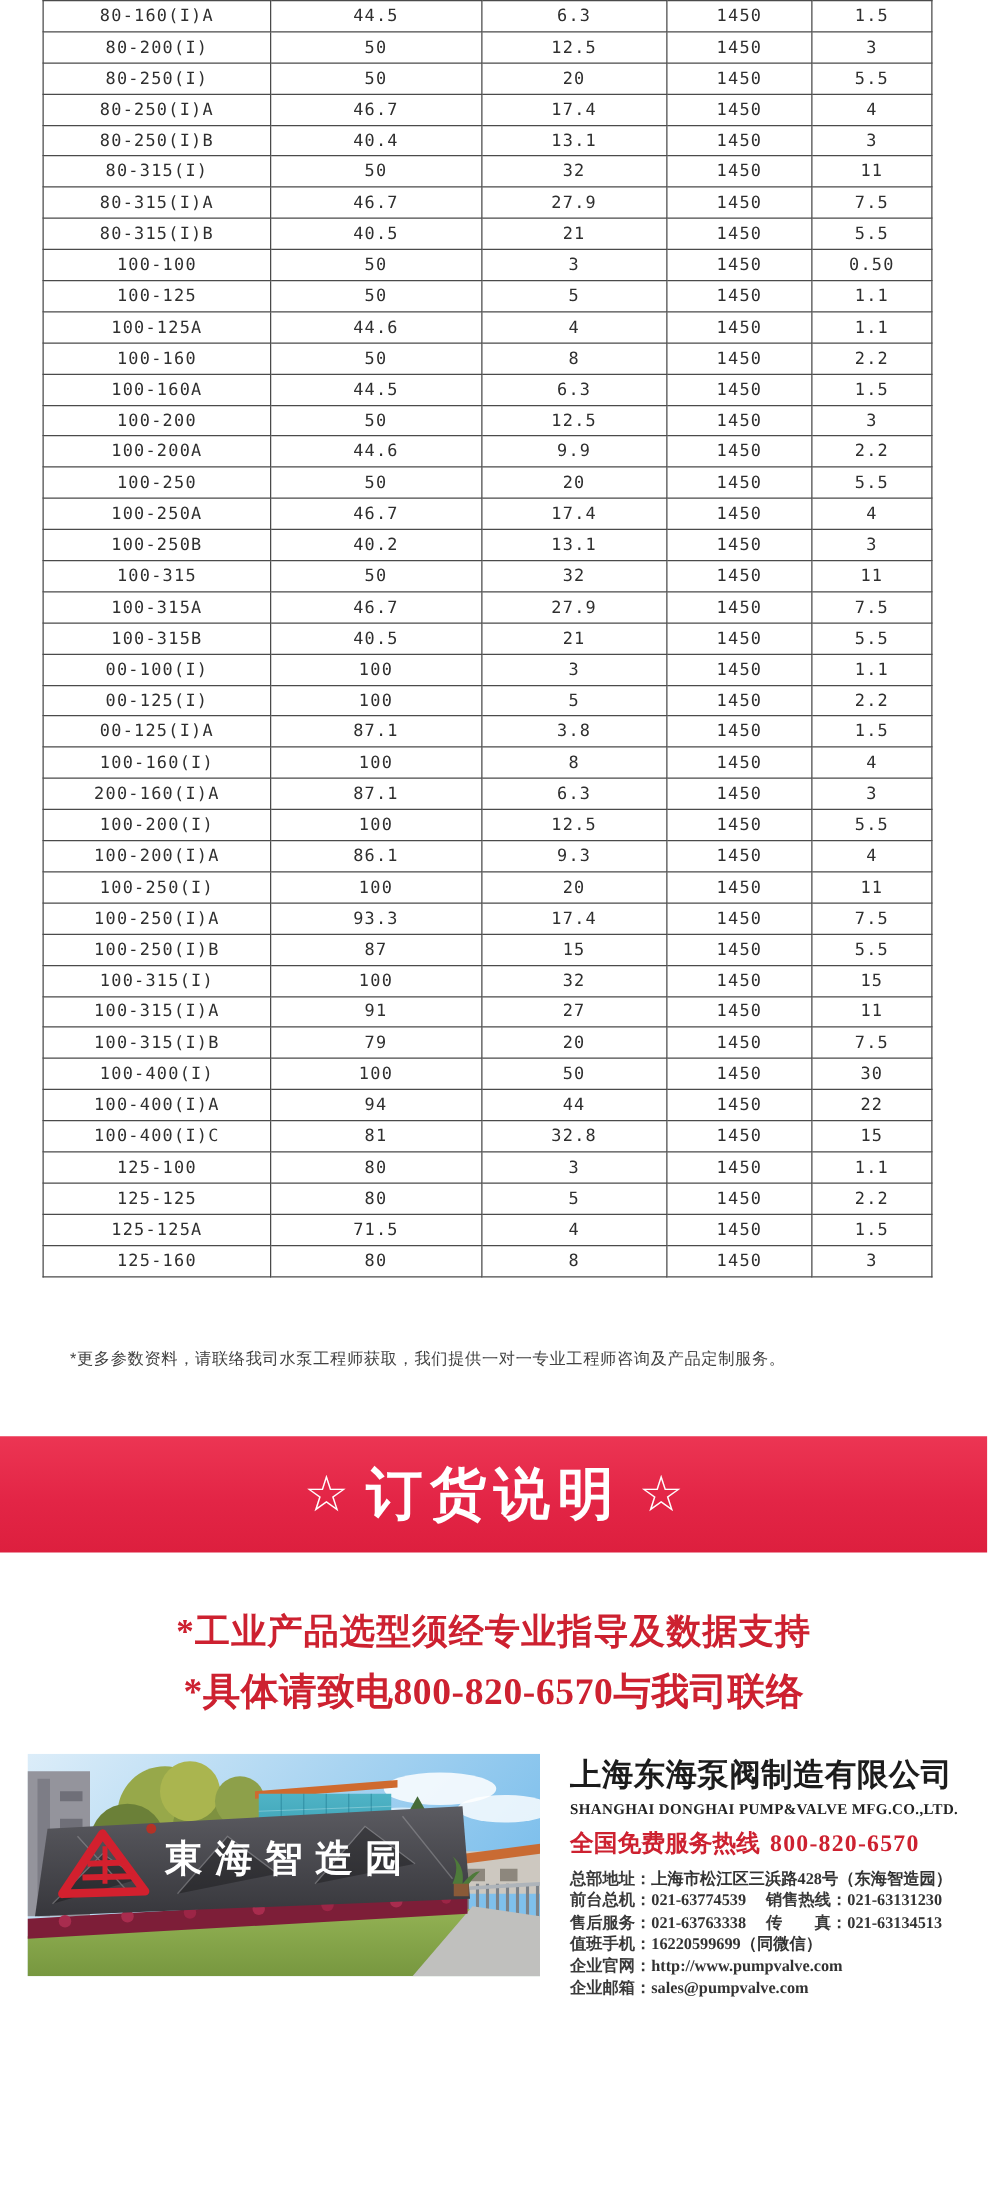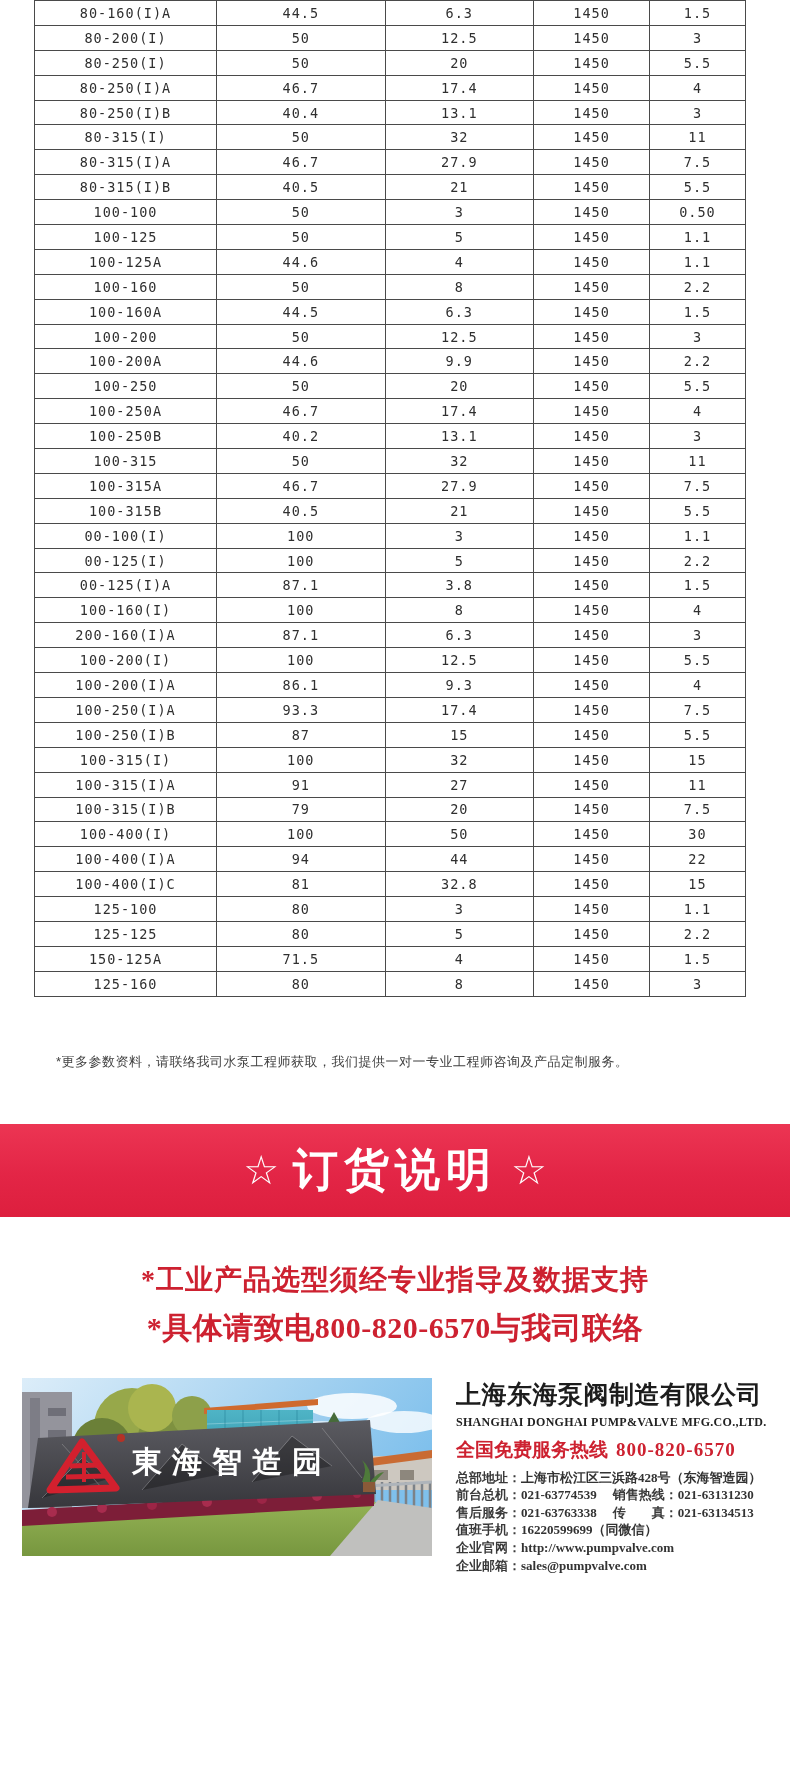--- a/index.html
+++ b/index.html
@@ -291,20 +291,27 @@
         </tr>
 
         <tr>
           <td>100-200(I)A</td>
           <td>86.1</td>
           <td>9.3</td>
           <td>1450</td>
           <td>4</td>
         </tr>
 
+        <tr>
+          <td>100-250(I)</td>
+          <td>100</td>
+          <td>20</td>
+          <td>1450</td>
+          <td>11</td>
+        </tr>
 
         <tr>
           <td>100-250(I)A</td>
           <td>93.3</td>
           <td>17.4</td>
           <td>1450</td>
           <td>7.5</td>
         </tr>
 
         <tr>
@@ -374,21 +381,21 @@
 
         <tr>
           <td>125-125</td>
           <td>80</td>
           <td>5</td>
           <td>1450</td>
           <td>2.2</td>
         </tr>
 
         <tr>
-          <td>150-125A</td>
+          <td>125-125A</td>
           <td>71.5</td>
           <td>4</td>
           <td>1450</td>
           <td>1.5</td>
         </tr>
 
         <tr>
           <td>125-160</td>
           <td>80</td>
           <td>8</td>

